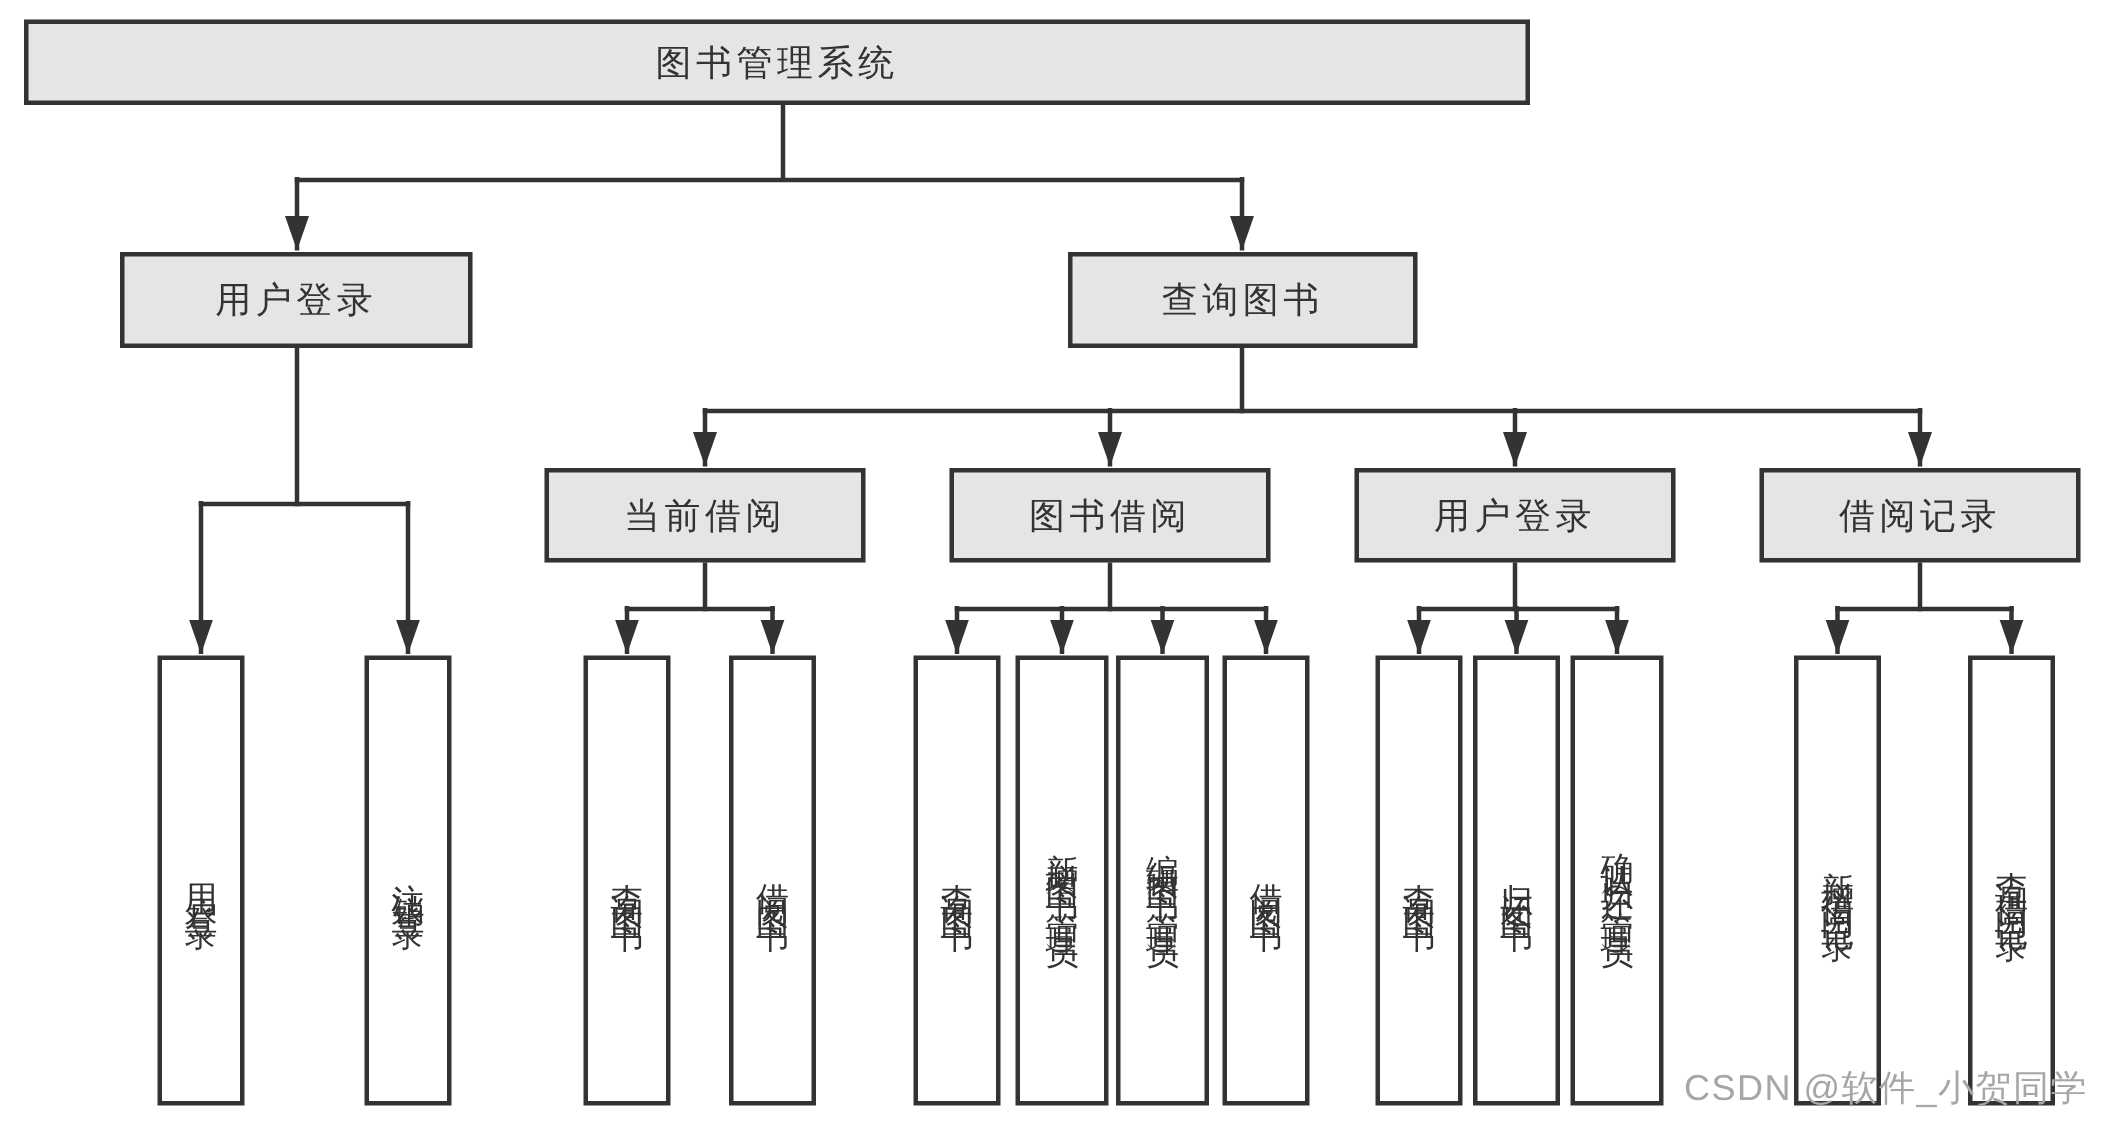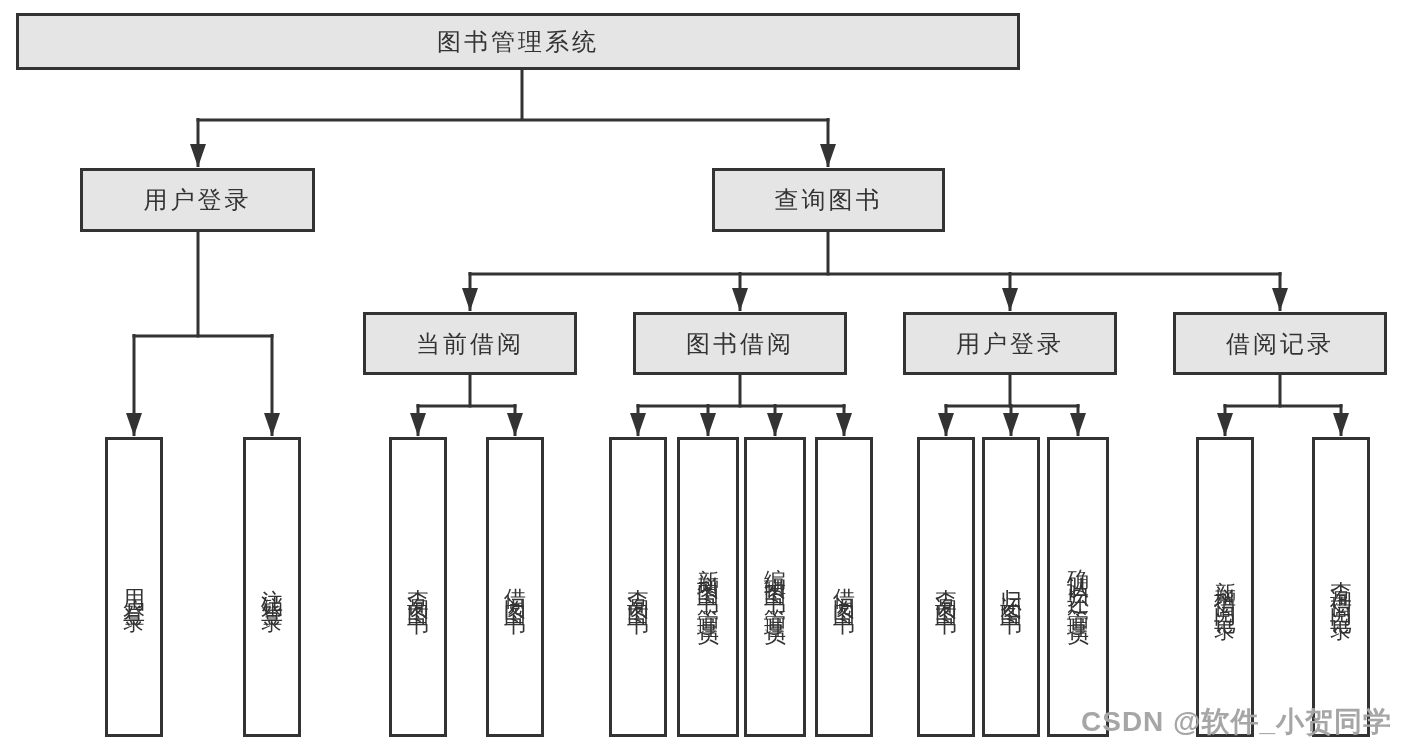--- a/index.html
+++ b/index.html
@@ -28,21 +28,21 @@
     display:flex;align-items:center;justify-content:center;
     font-size:22px;letter-spacing:8px;line-height:1;
   }
   .title-box{left:16px;top:13px;width:1004px;height:57px;}
   .l2a{left:80px;top:168px;width:235px;height:64px;}
   .l2b{left:712px;top:168px;width:233px;height:64px;}
   .l3{top:312px;width:214px;height:63px;}
   .l3a{left:363px;} .l3b{left:633px;} .l3c{left:903px;} .l3d{left:1173px;}
   .watermark{
     position:absolute;right:13px;bottom:6px;color:var(--wm);
-    font-size:28px;letter-spacing:1px;z-index:5;white-space:nowrap;font-weight:bold;
+    font-size:24px;letter-spacing:1px;z-index:5;white-space:nowrap;
   }
 </style>
 </head>
 <body>
 
 <div class="stage">
 
   <svg class="wires" viewBox="0 0 1405 747">
     <defs>
       <marker id="arrow" markerUnits="userSpaceOnUse" markerWidth="28" markerHeight="22" refX="23" refY="11" orient="auto">

